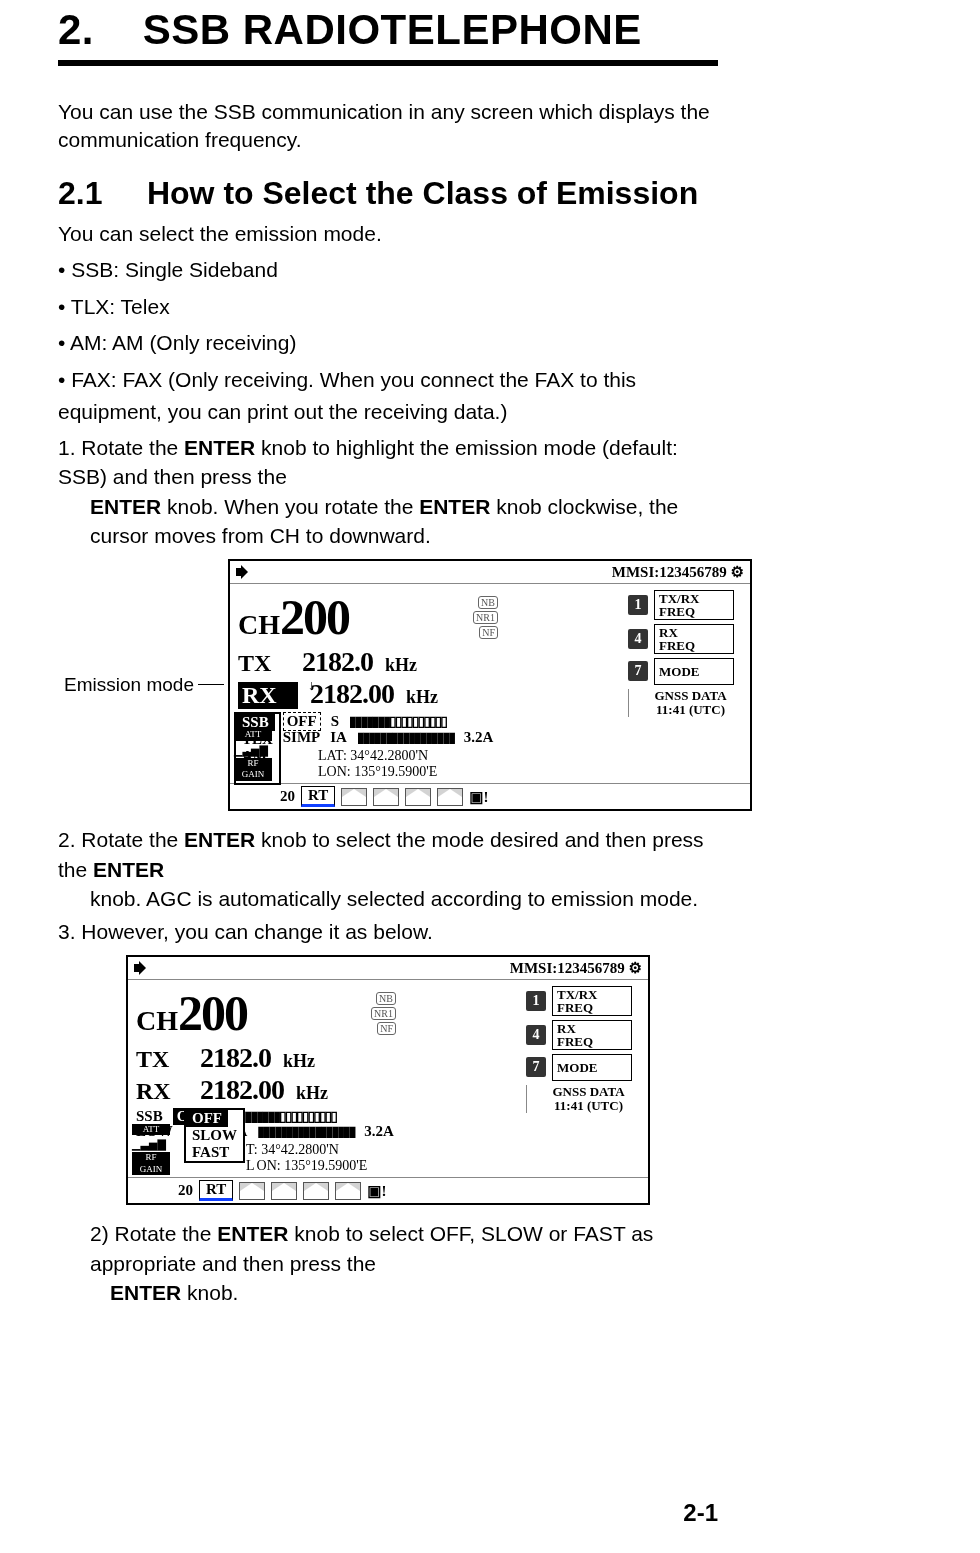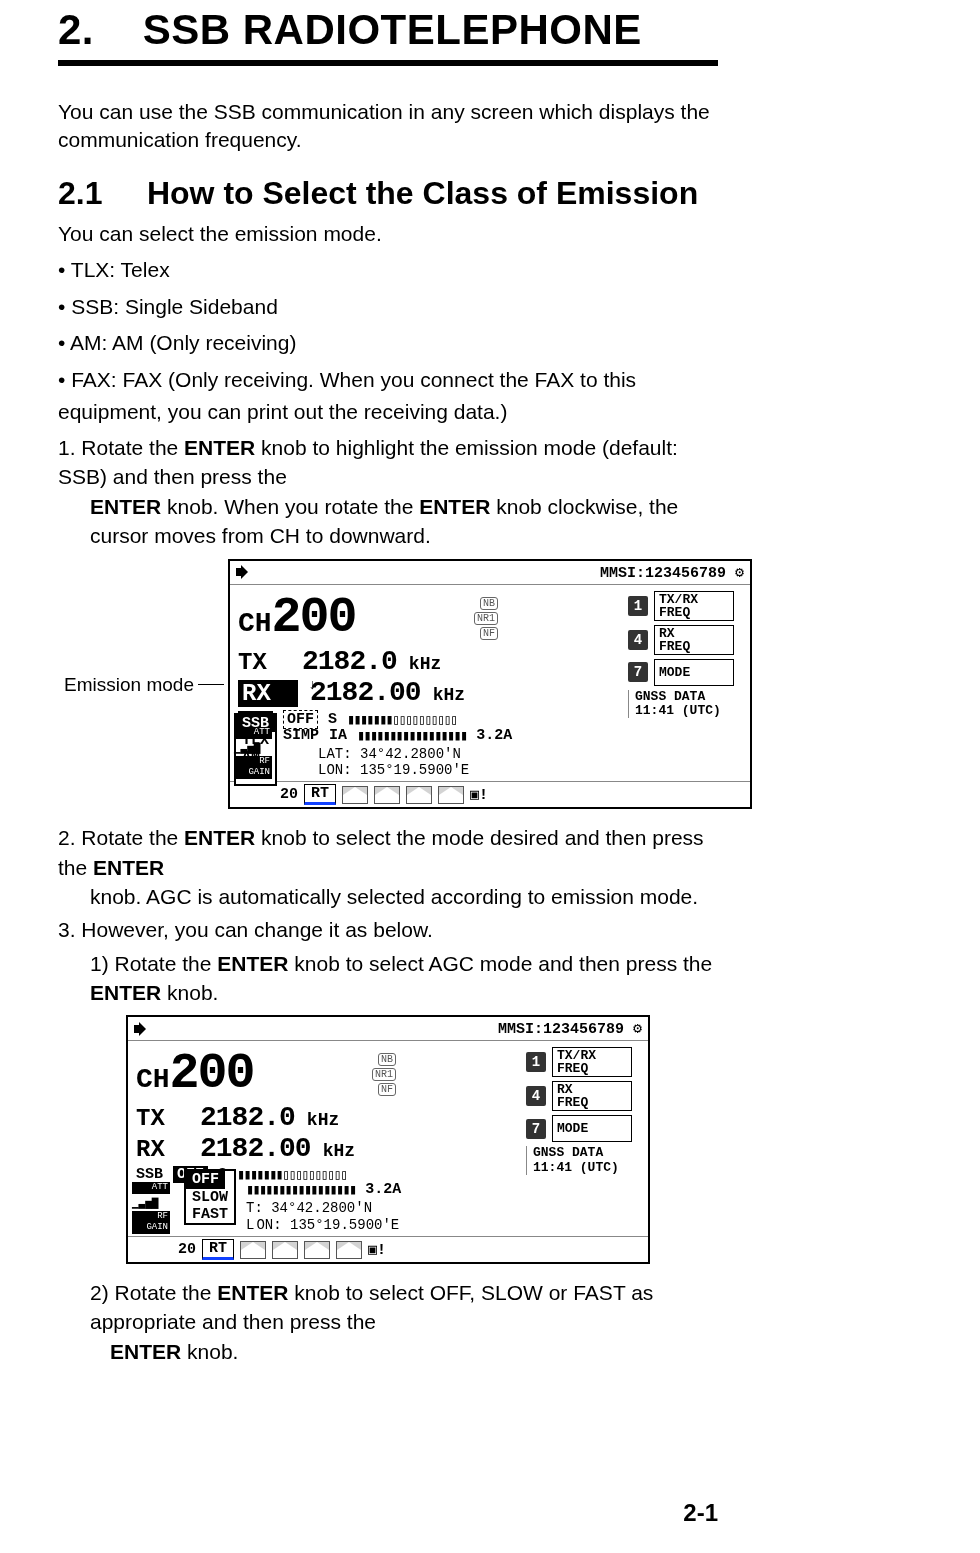--- a/index.html
+++ b/index.html
@@ -87,21 +87,21 @@
     content: "";
     display: inline-block;
     width: 26px;
     border-top: 1px solid #000;
     margin-left: 4px;
   }
   
   .lcd {
     border: 2px solid #000;
     width: 520px;
-    font-family: Liberation Mono, monospace;
+    font-family: Liberation Serif, serif;
     font-size: 15px;
     background: #fff;
     position: relative;
   }
   .lcd-top {
     display: flex;
     justify-content: space-between;
     align-items: center;
     border-bottom: 1px solid #888;
     padding: 2px 6px;
@@ -210,21 +210,21 @@
     flex-direction: column;
     align-items: flex-end;
     position: absolute;
     right: 130px;
     top: 12px;
   }
   .gnss-row {
     font-size: 13px;
     font-weight: bold;
     line-height: 1.1;
-    text-align: left;
+    text-align: center;
     padding-left: 2px;
   }
   .gnss-box {
     border-left: 1px solid #888;
     padding-left: 4px;
     margin-top: 2px;
   }
   .lcd-bottom {
     border-top: 1px solid #888;
     display: flex;
@@ -239,21 +239,21 @@
     font-size: 9px;
     line-height: 1.3;
   }
   .side-chips .chip {
     background: #000;
     color: #fff;
     padding: 0 2px;
     margin-bottom: 2px;
     display: block;
     width: 34px;
-    text-align: right;
+    text-align: center;
   }
   .icon-env {
     width: 24px; height: 16px;
     border: 1px solid #555;
     position: relative;
   }
   .icon-env::before {
     content: "";
     position: absolute;
     left: 0; right: 0; top: 0;
@@ -314,22 +314,22 @@
   <hr class="chapter-rule">
 
   <p class="body">You can use the SSB communication in any screen which displays the communication frequency.</p>
 
   <h2 class="section">
     <span>2.1</span>&nbsp;&nbsp;&nbsp;&nbsp;
     <span>How to Select the Class of Emission</span>
   </h2>
 
   <div class="bullet-line">You can select the emission mode.</div>
+  <div class="bullet-line">• <span>SSB: Single Sideband</span></div>
   <div class="bullet-line">• <span>TLX: Telex</span></div>
-  <div class="bullet-line">• <span>SSB: Single Sideband</span></div>
   <div class="bullet-line">• <span>AM: AM (Only receiving)</span></div>
   <div class="bullet-line">• <span>FAX: FAX (Only receiving. When you connect the FAX to this equipment, you can print out the receiving data.)</span></div>
 
 
   <div class="step-line">
     1.&nbsp;<span>Rotate the </span><b>ENTER</b><span> knob to highlight the emission mode (default: SSB) and then press the </span>
     <div class="step-sub">
       <b>ENTER</b><span> knob. When you rotate the </span><b>ENTER</b><span> knob clockwise, the cursor moves from CH to downward.</span>
     </div>
   </div>
@@ -428,23 +428,20 @@
       </div>
     </div>
   </div>
 
   <div class="step-line">
     2.&nbsp;<span>Rotate the </span><b>ENTER</b><span> knob to select the mode desired and then press the </span><b>ENTER</b>
     <div class="step-sub"><span> knob. AGC is automatically selected according to emission mode.</span></div>
   </div>
 
   <div class="step-line">3.&nbsp;<span>However, you can change it as below.</span></div>
-  <div class="step-line step-sub">
-    <span>1) Rotate the </span><b>ENTER</b><span> knob to select AGC mode and then press the </span><b>ENTER</b><span> knob.</span>
-  </div>
 
   <div class="figure-wrap">
     <div class="lcd">
       <div class="lcd-top">
         <span class="speaker-icon"></span>
         <span><span>MMSI:</span><span>123456789</span>&nbsp;⚙</span>
       </div>
       <div class="lcd-main">
         <div class="lcd-left">
           <div class="pill-col">

